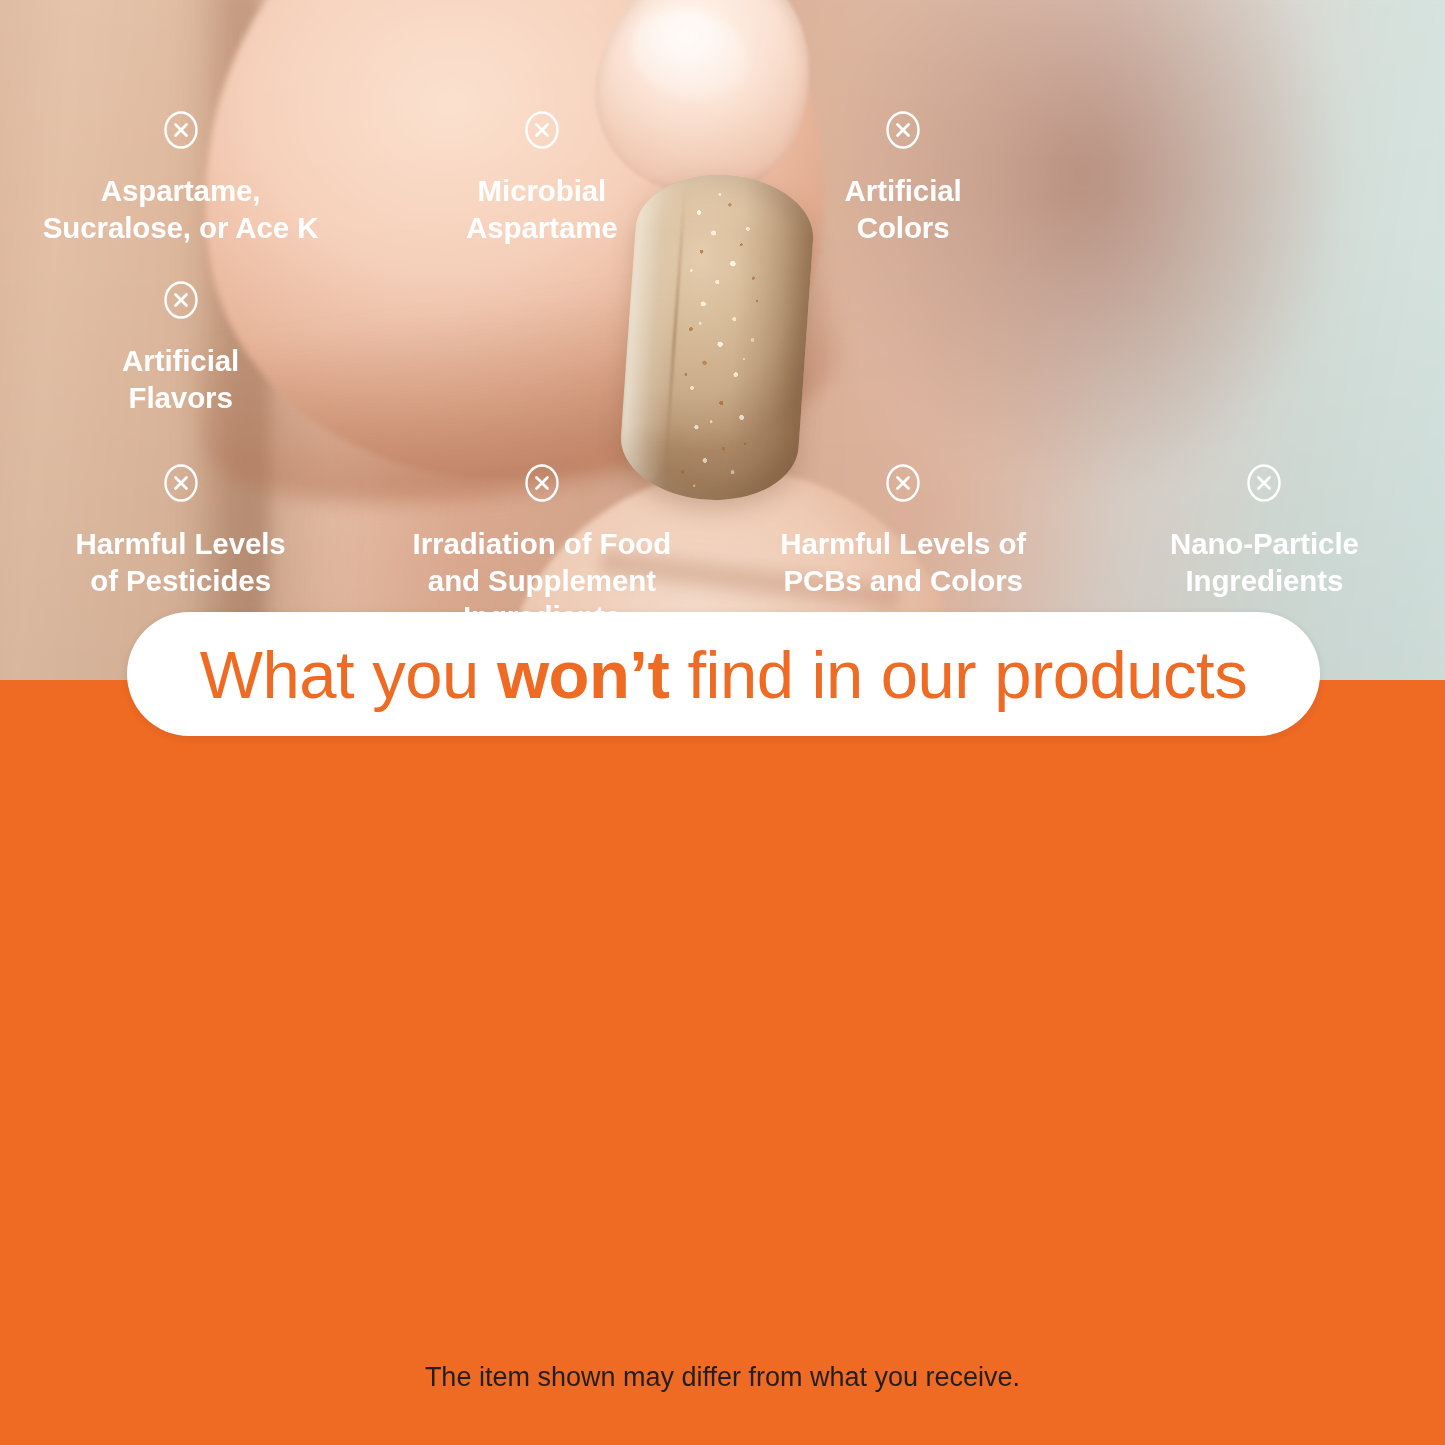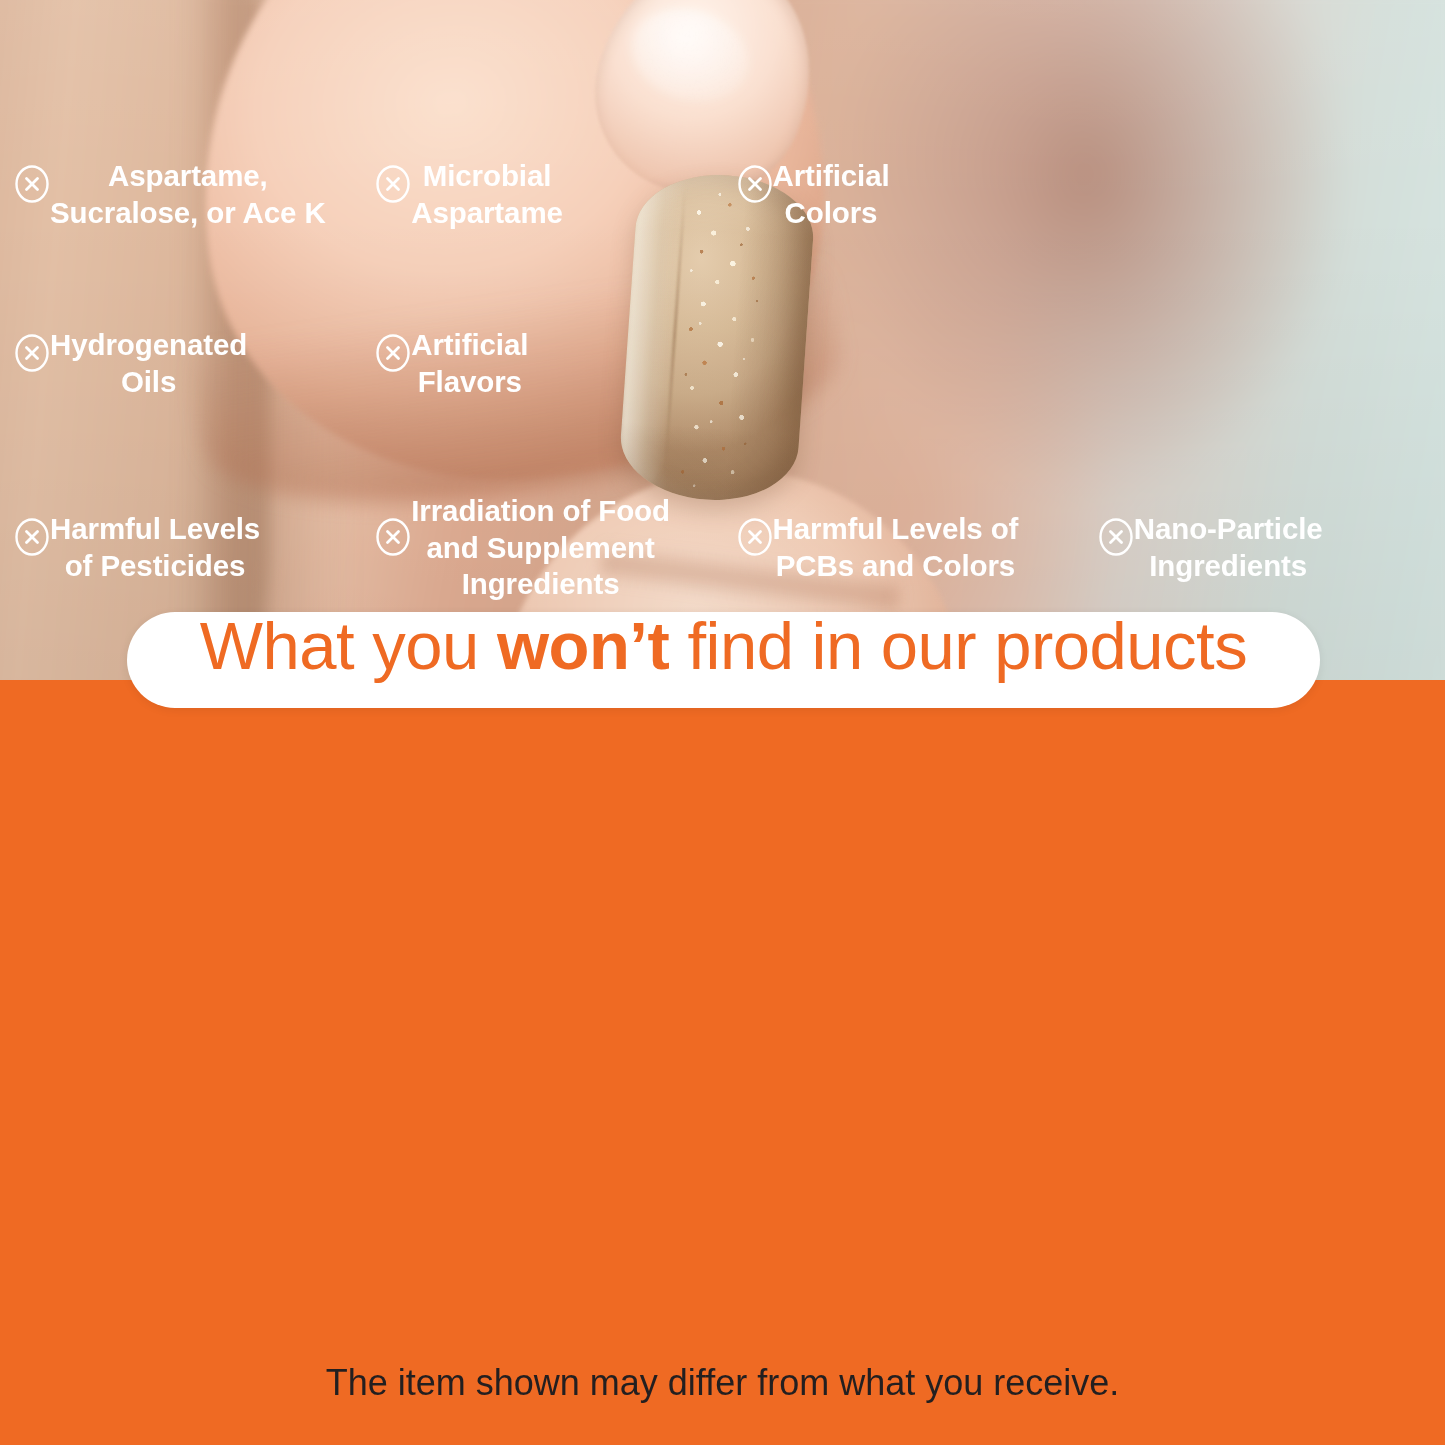--- a/index.html
+++ b/index.html
@@ -247,25 +247,25 @@
       linear-gradient(90deg, rgba(255,252,245,0.30) 0%, rgba(255,255,255,0.0) 28%, rgba(0,0,0,0.0) 60%, rgba(110,74,44,0.34) 100%),
       linear-gradient(180deg, rgba(255,250,240,0.18) 0%, rgba(0,0,0,0) 18%, rgba(0,0,0,0) 78%, rgba(110,74,44,0.30) 100%);
   }
 
   
   .title-pill {
     position: absolute;
     left: 127px;
     top: 612px;
     width: 1193px;
-    height: 96px;
+    height: 124px;
     background: #ffffff;
     border-radius: 67px;
     display: flex;
-    align-items: flex-start;
+    align-items: center;
     justify-content: center;
     box-shadow: 0 2px 10px rgba(0,0,0,0.07);
     z-index: 5;
   }
   .title-text {
     color: #ef6a23;
     font-size: 67px;
     line-height: 1;
     letter-spacing: -0.5px;
     white-space: nowrap;
@@ -291,20 +291,21 @@
     left: 0;
     top: 110px;
     width: 1445px;
     display: grid;
     grid-template-columns: repeat(4, 1fr);
     row-gap: 30px;
     z-index: 4;
   }
   .cell {
     display: flex;
+    flex-direction: column;
     align-items: center;
     padding: 0 14px;
     box-sizing: border-box;
   }
   .no-icon {
     width: 36px;
     height: 40px;
     display: block;
     margin-bottom: 23px;
     flex: none;
@@ -324,21 +325,21 @@
   .row-2 .cell { min-height: 168px; }
   .row-3 .cell { min-height: 170px; }
 
   .footnote {
     position: absolute;
     left: 0;
     top: 1362px;
     width: 1445px;
     text-align: center;
     color: #231f20;
-    font-size: 36px;
+    font-size: 27px;
     font-weight: 400;
     z-index: 6;
   }
 </style>
 </head>
 <body>
 
 <div class="canvas">
 
   <div class="photo">
@@ -401,29 +402,20 @@
     </div>
   </div>
 
   <div class="grid row-2" style="top:280px">
     <div class="cell">
       <svg class="no-icon" viewBox="0 0 36 40">
         <ellipse cx="18" cy="20" rx="15.5" ry="17.5" fill="none" stroke="#ffffff" stroke-width="2.4"></ellipse>
         <line x1="12.5" y1="14.5" x2="23.5" y2="25.5" stroke="#ffffff" stroke-width="2.8" stroke-linecap="round"></line>
         <line x1="23.5" y1="14.5" x2="12.5" y2="25.5" stroke="#ffffff" stroke-width="2.8" stroke-linecap="round"></line>
       </svg>
-      <div class="cell-label">Hydrogenated
-Oils</div>
-    </div>
-    <div class="cell">
-      <svg class="no-icon" viewBox="0 0 36 40">
-        <ellipse cx="18" cy="20" rx="15.5" ry="17.5" fill="none" stroke="#ffffff" stroke-width="2.4"></ellipse>
-        <line x1="12.5" y1="14.5" x2="23.5" y2="25.5" stroke="#ffffff" stroke-width="2.8" stroke-linecap="round"></line>
-        <line x1="23.5" y1="14.5" x2="12.5" y2="25.5" stroke="#ffffff" stroke-width="2.8" stroke-linecap="round"></line>
-      </svg>
       <div class="cell-label">Artificial
 Flavors</div>
     </div>
   </div>
 
   <div class="grid row-3" style="top:463px">
     <div class="cell">
       <svg class="no-icon" viewBox="0 0 36 40">
         <ellipse cx="18" cy="20" rx="15.5" ry="17.5" fill="none" stroke="#ffffff" stroke-width="2.4"></ellipse>
         <line x1="12.5" y1="14.5" x2="23.5" y2="25.5" stroke="#ffffff" stroke-width="2.8" stroke-linecap="round"></line>

